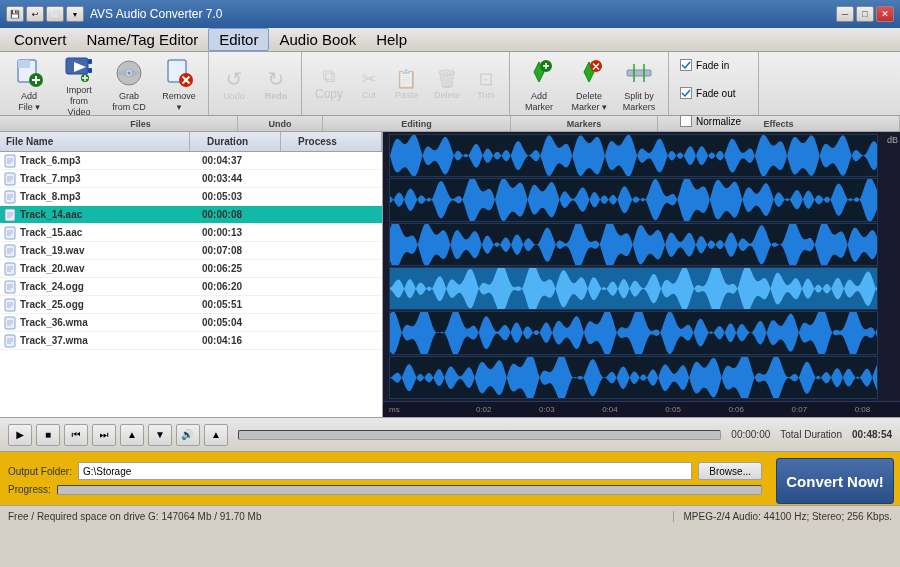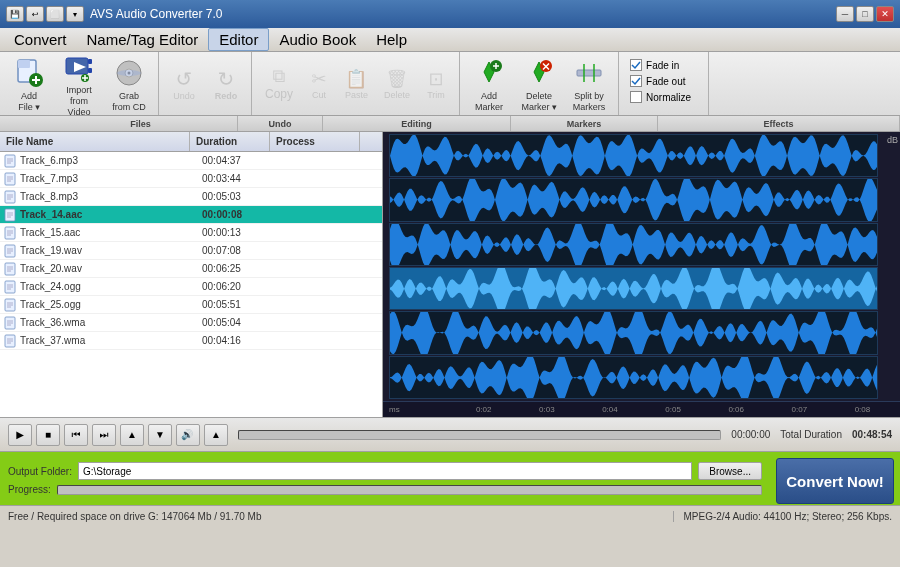--- a/index.html
+++ b/index.html
@@ -25,41 +25,41 @@
     
     .toolbar { background: linear-gradient(to bottom, #f0f0f0, #dcdcdc); border-bottom: 1px solid #a0a0a0; display: flex; align-items: stretch; height: 64px; }
     .toolbar-group { display: flex; align-items: center; padding: 4px 6px; border-right: 1px solid #b0b0b0; gap: 4px; }
     .tool-btn { display: flex; flex-direction: column; align-items: center; justify-content: center; width: 46px; padding: 4px 2px 2px; cursor: pointer; border: 1px solid transparent; border-radius: 3px; background: transparent; min-height: 52px; }
     .tool-btn .icon-area { width: 32px; height: 32px; display: flex; align-items: center; justify-content: center; margin-bottom: 2px; }
     .tool-btn .label { font-size: 9px; color: #333; text-align: center; line-height: 1.2; }
     .small-tool-btn { display: flex; flex-direction: column; align-items: center; justify-content: center; padding: 4px 6px; cursor: pointer; border: 1px solid transparent; border-radius: 3px; background: transparent; min-width: 38px; }
     .small-tool-btn.disabled { opacity: 0.4; cursor: default; }
 
     
-    .effects-group { flex-direction: column; align-items: flex-start; gap: 2px; padding: 6px 8px; }
+    .effects-group { flex-direction: column; align-items: flex-start; gap: 14px; padding: 6px 8px; }
     .effect-item { display: flex; align-items: center; gap: 4px; padding: 1px 3px; cursor: pointer; }
     .effect-checkbox { width: 12px; height: 12px; border: 1px solid #888; background: white; display: flex; align-items: center; justify-content: center; }
     .effect-label { font-size: 10px; }
 
     
     .toolbar-labels { background: linear-gradient(to bottom, #e0e0e0, #cccccc); height: 16px; display: flex; border-bottom: 1px solid #a0a0a0; }
     .toolbar-label-cell { display: flex; align-items: center; justify-content: center; font-size: 9px; color: #444; border-right: 1px solid #b0b0b0; font-weight: bold; }
 
     
     .main { display: flex; height: calc(567px - 28px - 24px - 64px - 16px - 34px - 20px - 22px); }
 
     
     .file-list-panel { width: 383px; background: white; border-right: 1px solid #a0a0a0; display: flex; flex-direction: column; }
-    .file-list-header { background: linear-gradient(to bottom, #e4e8f0, #d0d6e8); height: 20px; display: flex; align-items: center; border-bottom: 1px solid #a0a0a0; }
+    .file-list-header { background: linear-gradient(to bottom, #e4e8f0, #d0d6e8); height: 20px; display: flex; align-items: center; border-bottom: 1px solid #a0a0a0; justify-content: space-between; }
     .file-col { padding: 0 6px; font-size: 10px; font-weight: bold; color: #333; border-right: 1px solid #b0b0b0; height: 100%; display: flex; align-items: center; }
     .file-col.name { width: 190px; }
     .file-col.duration { width: 80px; }
     .file-col.process { width: 90px; }
     .file-rows { flex: 1; overflow-y: auto; }
-    .file-row { display: flex; align-items: center; height: 18px; border-bottom: 1px solid #f0f0f0; cursor: pointer; }
+    .file-row { display: flex; align-items: center; height: 18px; border-bottom: 1px solid #f0f0f0; cursor: pointer; font-weight: bold; }
     .file-row.selected { background: #14b8a6; font-weight: bold; }
     .file-row .file-icon { width: 14px; height: 14px; margin: 0 3px; display: flex; align-items: center; justify-content: center; }
     .file-row .name-cell { width: 176px; font-size: 10px; color: #333; overflow: hidden; text-overflow: ellipsis; white-space: nowrap; }
     .file-row .dur-cell { width: 80px; font-size: 10px; color: #333; padding-left: 6px; }
     .file-row .proc-cell { width: 90px; font-size: 10px; color: #333; padding-left: 6px; }
 
     
     .waveform-panel { flex: 1; background: #1a1a2e; display: flex; flex-direction: column; position: relative; }
     .waveform-tracks { flex: 1; display: flex; flex-direction: column; padding: 2px 22px 2px 6px; gap: 1px; }
     .waveform-track { flex: 1; background: #0d1b2a; border: 1px solid #1e3a5a; display: flex; align-items: center; overflow: hidden; }
@@ -68,21 +68,21 @@
     .timeline-tick:first-child { text-align: left; }
 
     
     .player-bar { background: linear-gradient(to bottom, #e8e8e8, #d4d0c8); height: 34px; display: flex; align-items: center; padding: 0 8px; border-top: 1px solid #a0a0a0; gap: 4px; }
     .player-btn { width: 24px; height: 22px; background: linear-gradient(to bottom, #f0f0f0, #d8d8d8); border: 1px solid #a0a0a0; border-radius: 2px; display: flex; align-items: center; justify-content: center; cursor: pointer; font-size: 10px; }
     .output-label { font-size: 10px; color: #333; white-space: nowrap; }
     .browse-btn { height: 18px; padding: 0 10px; background: linear-gradient(to bottom, #f0f0f0, #d8d8d8); border: 1px solid #a0a0a0; border-radius: 2px; font-size: 10px; cursor: pointer; display: flex; align-items: center; }
     .convert-btn { height: 46px; width: 118px; background: linear-gradient(to bottom, #4a6ea8, #2a4e88); border: 1px solid #1a3e78; border-radius: 3px; color: white; font-size: 15px; font-weight: bold; cursor: pointer; display: flex; align-items: center; justify-content: center; margin: 2px; }
 
     
-    .bottom-section { display: flex; height: 54px; background: #84cc16; border-top: 1px solid #a0a0a0; }
+    .bottom-section { display: flex; height: 54px; background: #eab308; border-top: 1px solid #a0a0a0; }
     .bottom-left { flex: 1; display: flex; flex-direction: column; justify-content: center; padding: 4px 8px; gap: 4px; }
     .output-row { display: flex; align-items: center; gap: 6px; }
     .progress-row { display: flex; align-items: center; gap: 6px; }
     .progress-track { flex: 1; height: 10px; background: #c0c0c0; border: 1px inset #999; border-radius: 2px; }
 
     
     .status-bar { background: #d4d0c8; height: 22px; display: flex; align-items: center; padding: 0 8px; border-top: 1px solid #a0a0a0; justify-content: space-between; }
     .status-text { font-size: 10px; color: #333; }
     .status-right { font-size: 10px; color: #333; border-left: 1px solid #a0a0a0; padding-left: 10px; }
 
@@ -153,20 +153,31 @@
     <div class="tool-btn">
       <div class="icon-area">
         <svg width="30" height="30" viewBox="0 0 30 30">
           <circle cx="15" cy="15" r="12" fill="#c0c0c0" stroke="#888" stroke-width="1"></circle>
           <circle cx="15" cy="15" r="4" fill="#e0e0e0" stroke="#aaa" stroke-width="1"></circle>
           <circle cx="15" cy="15" r="1.5" fill="#888"></circle>
           <ellipse cx="15" cy="15" rx="12" ry="3" fill="rgba(100,150,255,0.2)"></ellipse>
         </svg>
       </div>
       <span class="label">Grab<br>from CD</span>
+    </div>
+    <div class="tool-btn">
+      <div class="icon-area">
+        <svg width="30" height="30" viewBox="0 0 30 30">
+          <rect x="4" y="2" width="18" height="22" rx="2" fill="#e8f0ff" stroke="#7090c0" stroke-width="1.5"></rect>
+          <circle cx="22" cy="22" r="7" fill="#cc2200"></circle>
+          <line x1="18.5" y1="18.5" x2="25.5" y2="25.5" stroke="white" stroke-width="2"></line>
+          <line x1="25.5" y1="18.5" x2="18.5" y2="25.5" stroke="white" stroke-width="2"></line>
+        </svg>
+      </div>
+      <span class="label">Remove ▾</span>
     </div>
   </div>
 
   <div class="toolbar-group" style="flex-direction:column; justify-content:center; gap:4px;">
     <div style="display:flex; gap:4px;">
       <div class="small-tool-btn disabled">
         <div style="font-size:20px; color:#999;">↺</div>
         <span style="font-size:9px; color:#999;">Undo</span>
       </div>
       <div class="small-tool-btn disabled">

